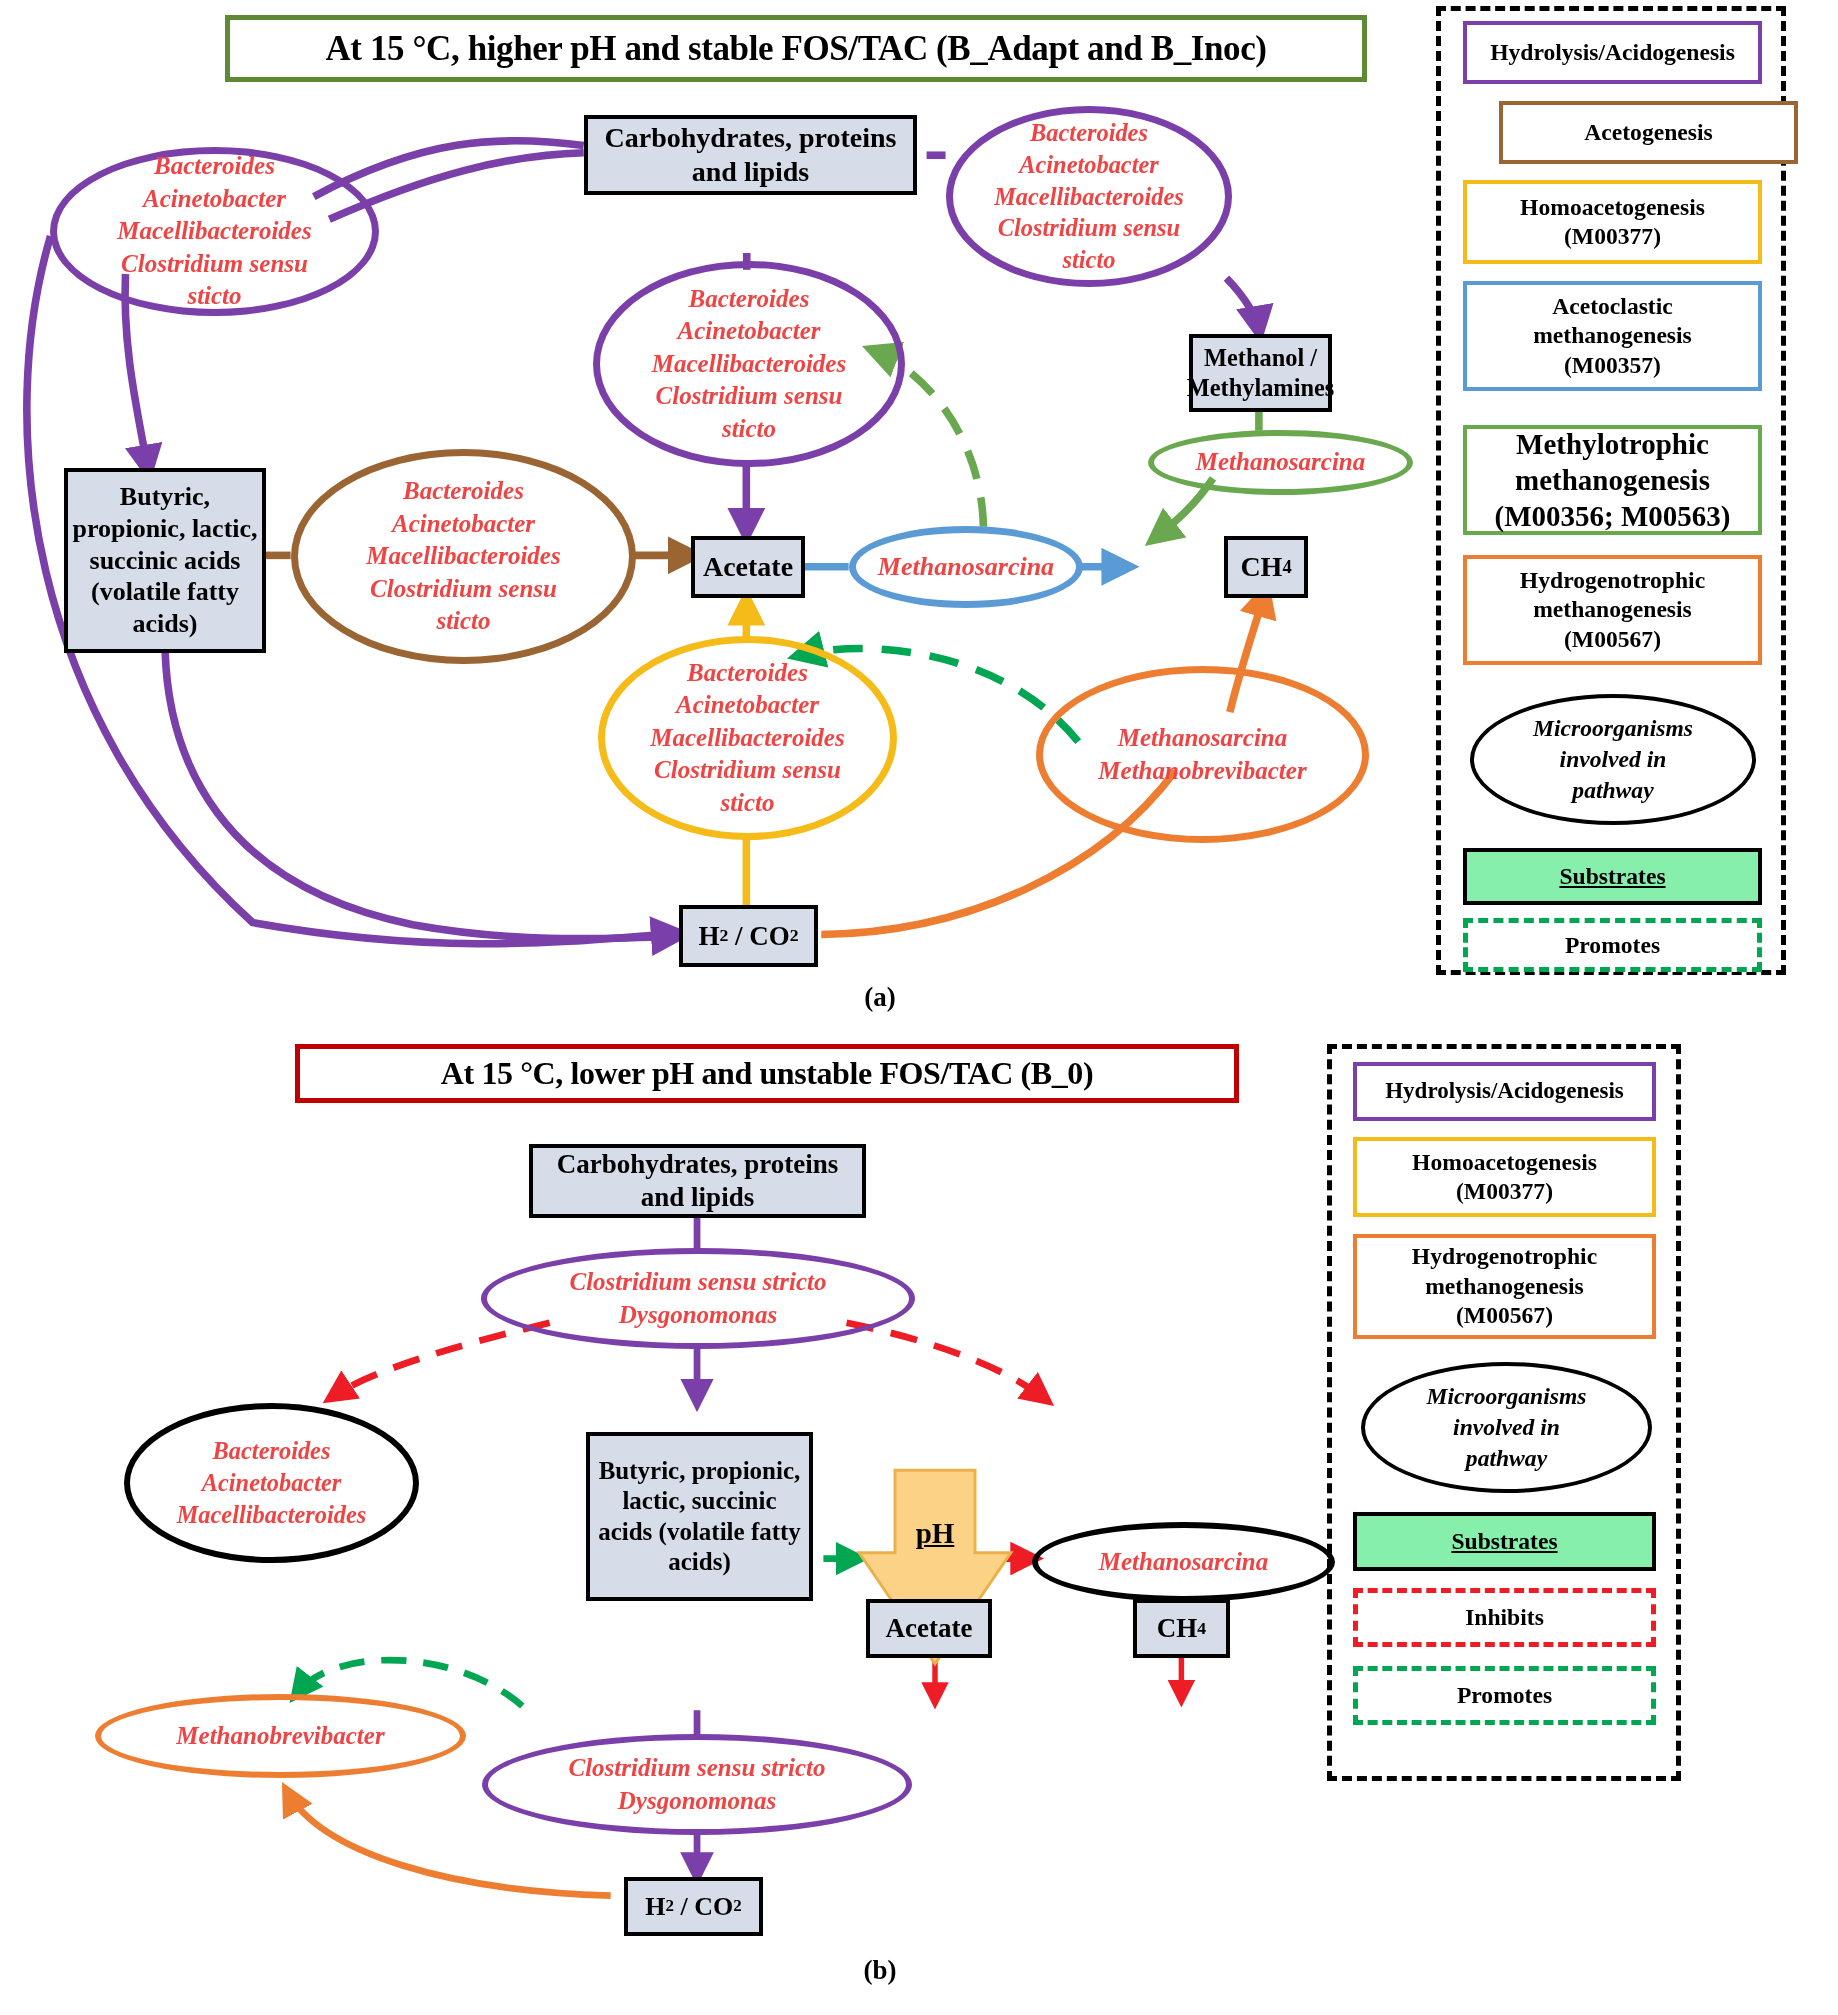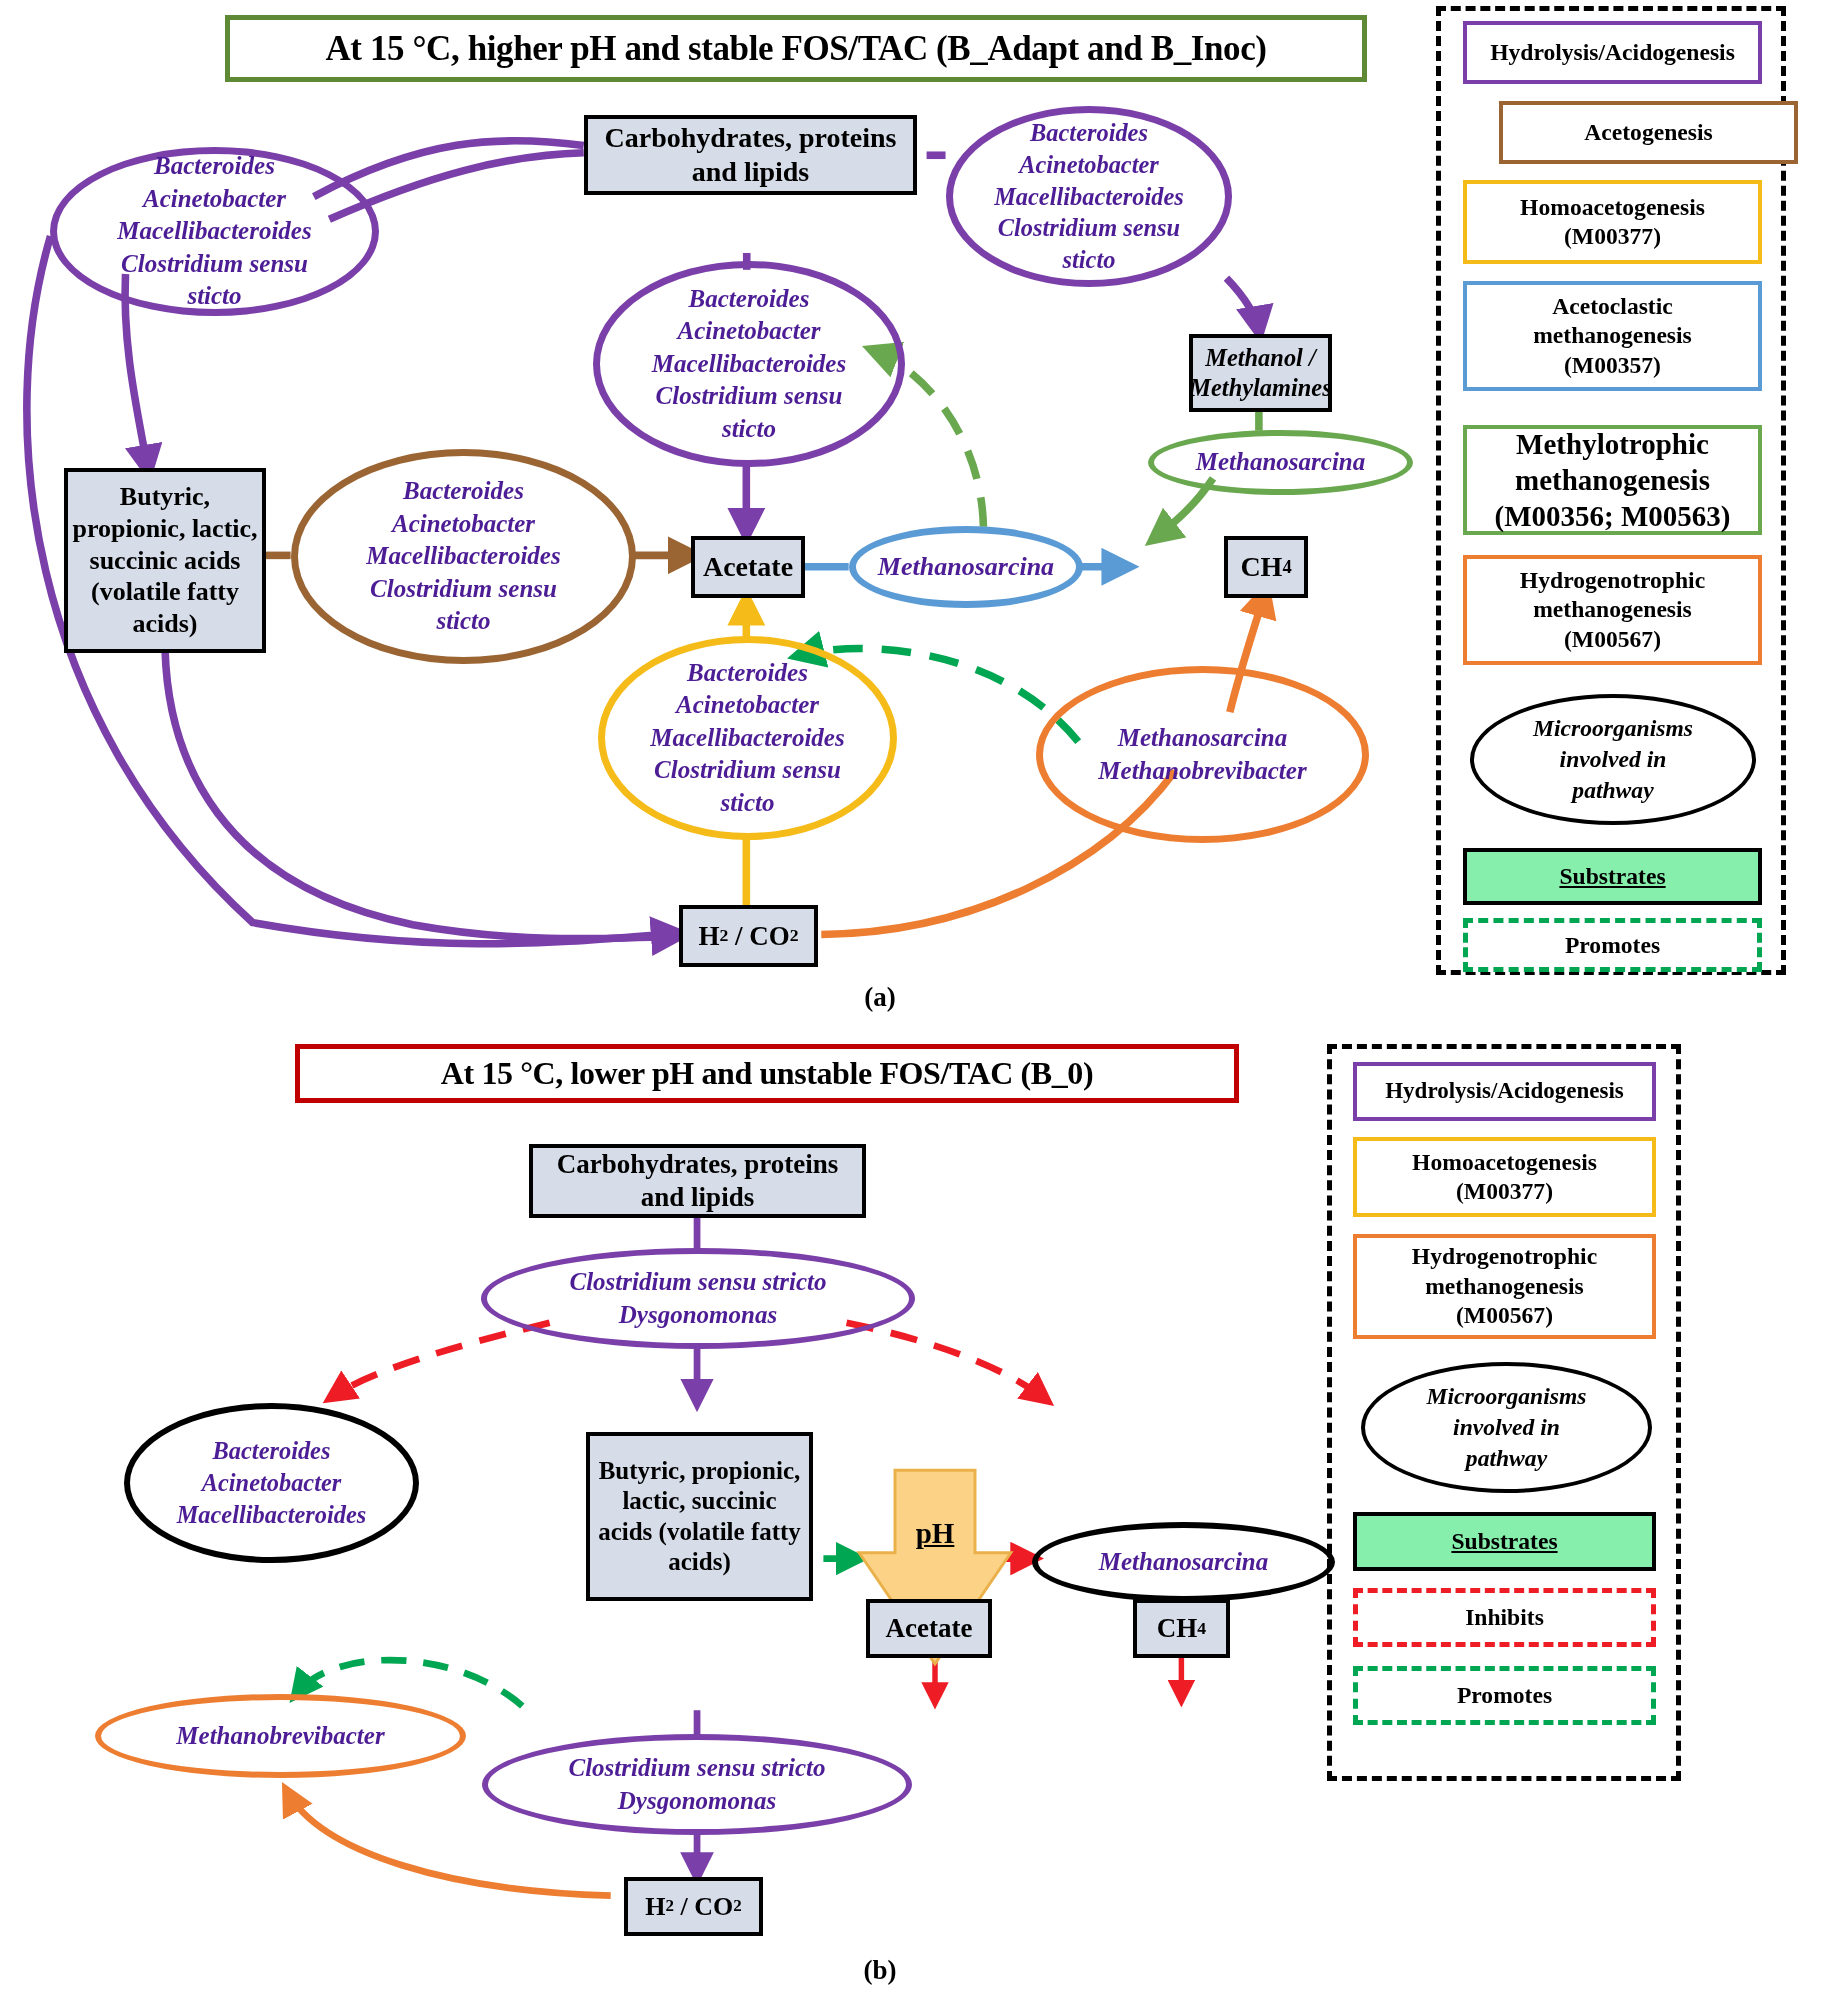--- a/index.html
+++ b/index.html
@@ -22,21 +22,21 @@
     border:4.6px solid #000;
     display:flex;align-items:center;justify-content:center;text-align:center;
     font-weight:bold;color:#000;line-height:1.22;padding:2.5px 4.2px;z-index:6;
   }
 
   
   .ell{
     position:absolute;box-sizing:border-box;background:transparent;
     border-radius:50%;
     display:flex;align-items:center;justify-content:center;text-align:center;
-    font-style:italic;font-weight:bold;color:#4c1d95;line-height:1.30;z-index:5;
+    font-style:italic;font-weight:bold;color:#ef4444;line-height:1.30;z-index:5;
   }
   .ell > span{display:block;width:100%;}
 
   
   .legend{
     position:absolute;box-sizing:border-box;border:5px dashed #000;background:#fff;
   }
   .lg-item{
     position:absolute;box-sizing:border-box;background:#fff;
     display:flex;align-items:center;justify-content:center;text-align:center;
@@ -172,21 +172,21 @@
 <div class="panel">
 
   <div class="title-banner title-a" style="left:225px;top:15px;width:1142px;height:67px;font-size:35px;">At 15 °C, higher pH and stable FOS/TAC (B_Adapt and B_Inoc)</div>
 
   <div class="sub-box" style="left:584px;top:115px;width:333px;height:80px;font-size:28px;">Carbohydrates, proteins and lipids</div>
 
   <div class="sub-box" style="left:64px;top:468px;width:202px;height:185px;font-size:26px;">Butyric, propionic, lactic, succinic acids (volatile fatty acids)</div>
 
   <div class="sub-box" style="left:691px;top:536px;width:114px;height:62px;font-size:28px;">Acetate</div>
 
-  <div class="sub-box" style="left:1189px;top:334px;width:143px;height:78px;font-size:24.4px;font-style:italic;">Methanol / Methylamines</div>
+  <div class="sub-box" style="left:1189px;top:334px;width:143px;height:78px;font-size:24.4px;">Methanol / Methylamines</div>
 
   <div class="sub-box" style="left:1224px;top:536px;width:84px;height:62px;font-size:28px;">CH<sub style="font-size:18.5px;">4</sub></div>
 
   <div class="sub-box" style="left:679px;top:905px;width:139px;height:62px;font-size:27px;">H<sub style="font-size:17.7px;">2</sub>&nbsp;/&nbsp;CO<sub style="font-size:17.7px;">2</sub></div>
 
   <div class="ell" style="left:50px;top:147px;width:329px;height:169px;border:7.2px solid #7a3fa8;font-size:25px;">
     <span style="white-space:pre-line;">Bacteroides
 Acinetobacter
 Macellibacteroides
 Clostridium sensu

